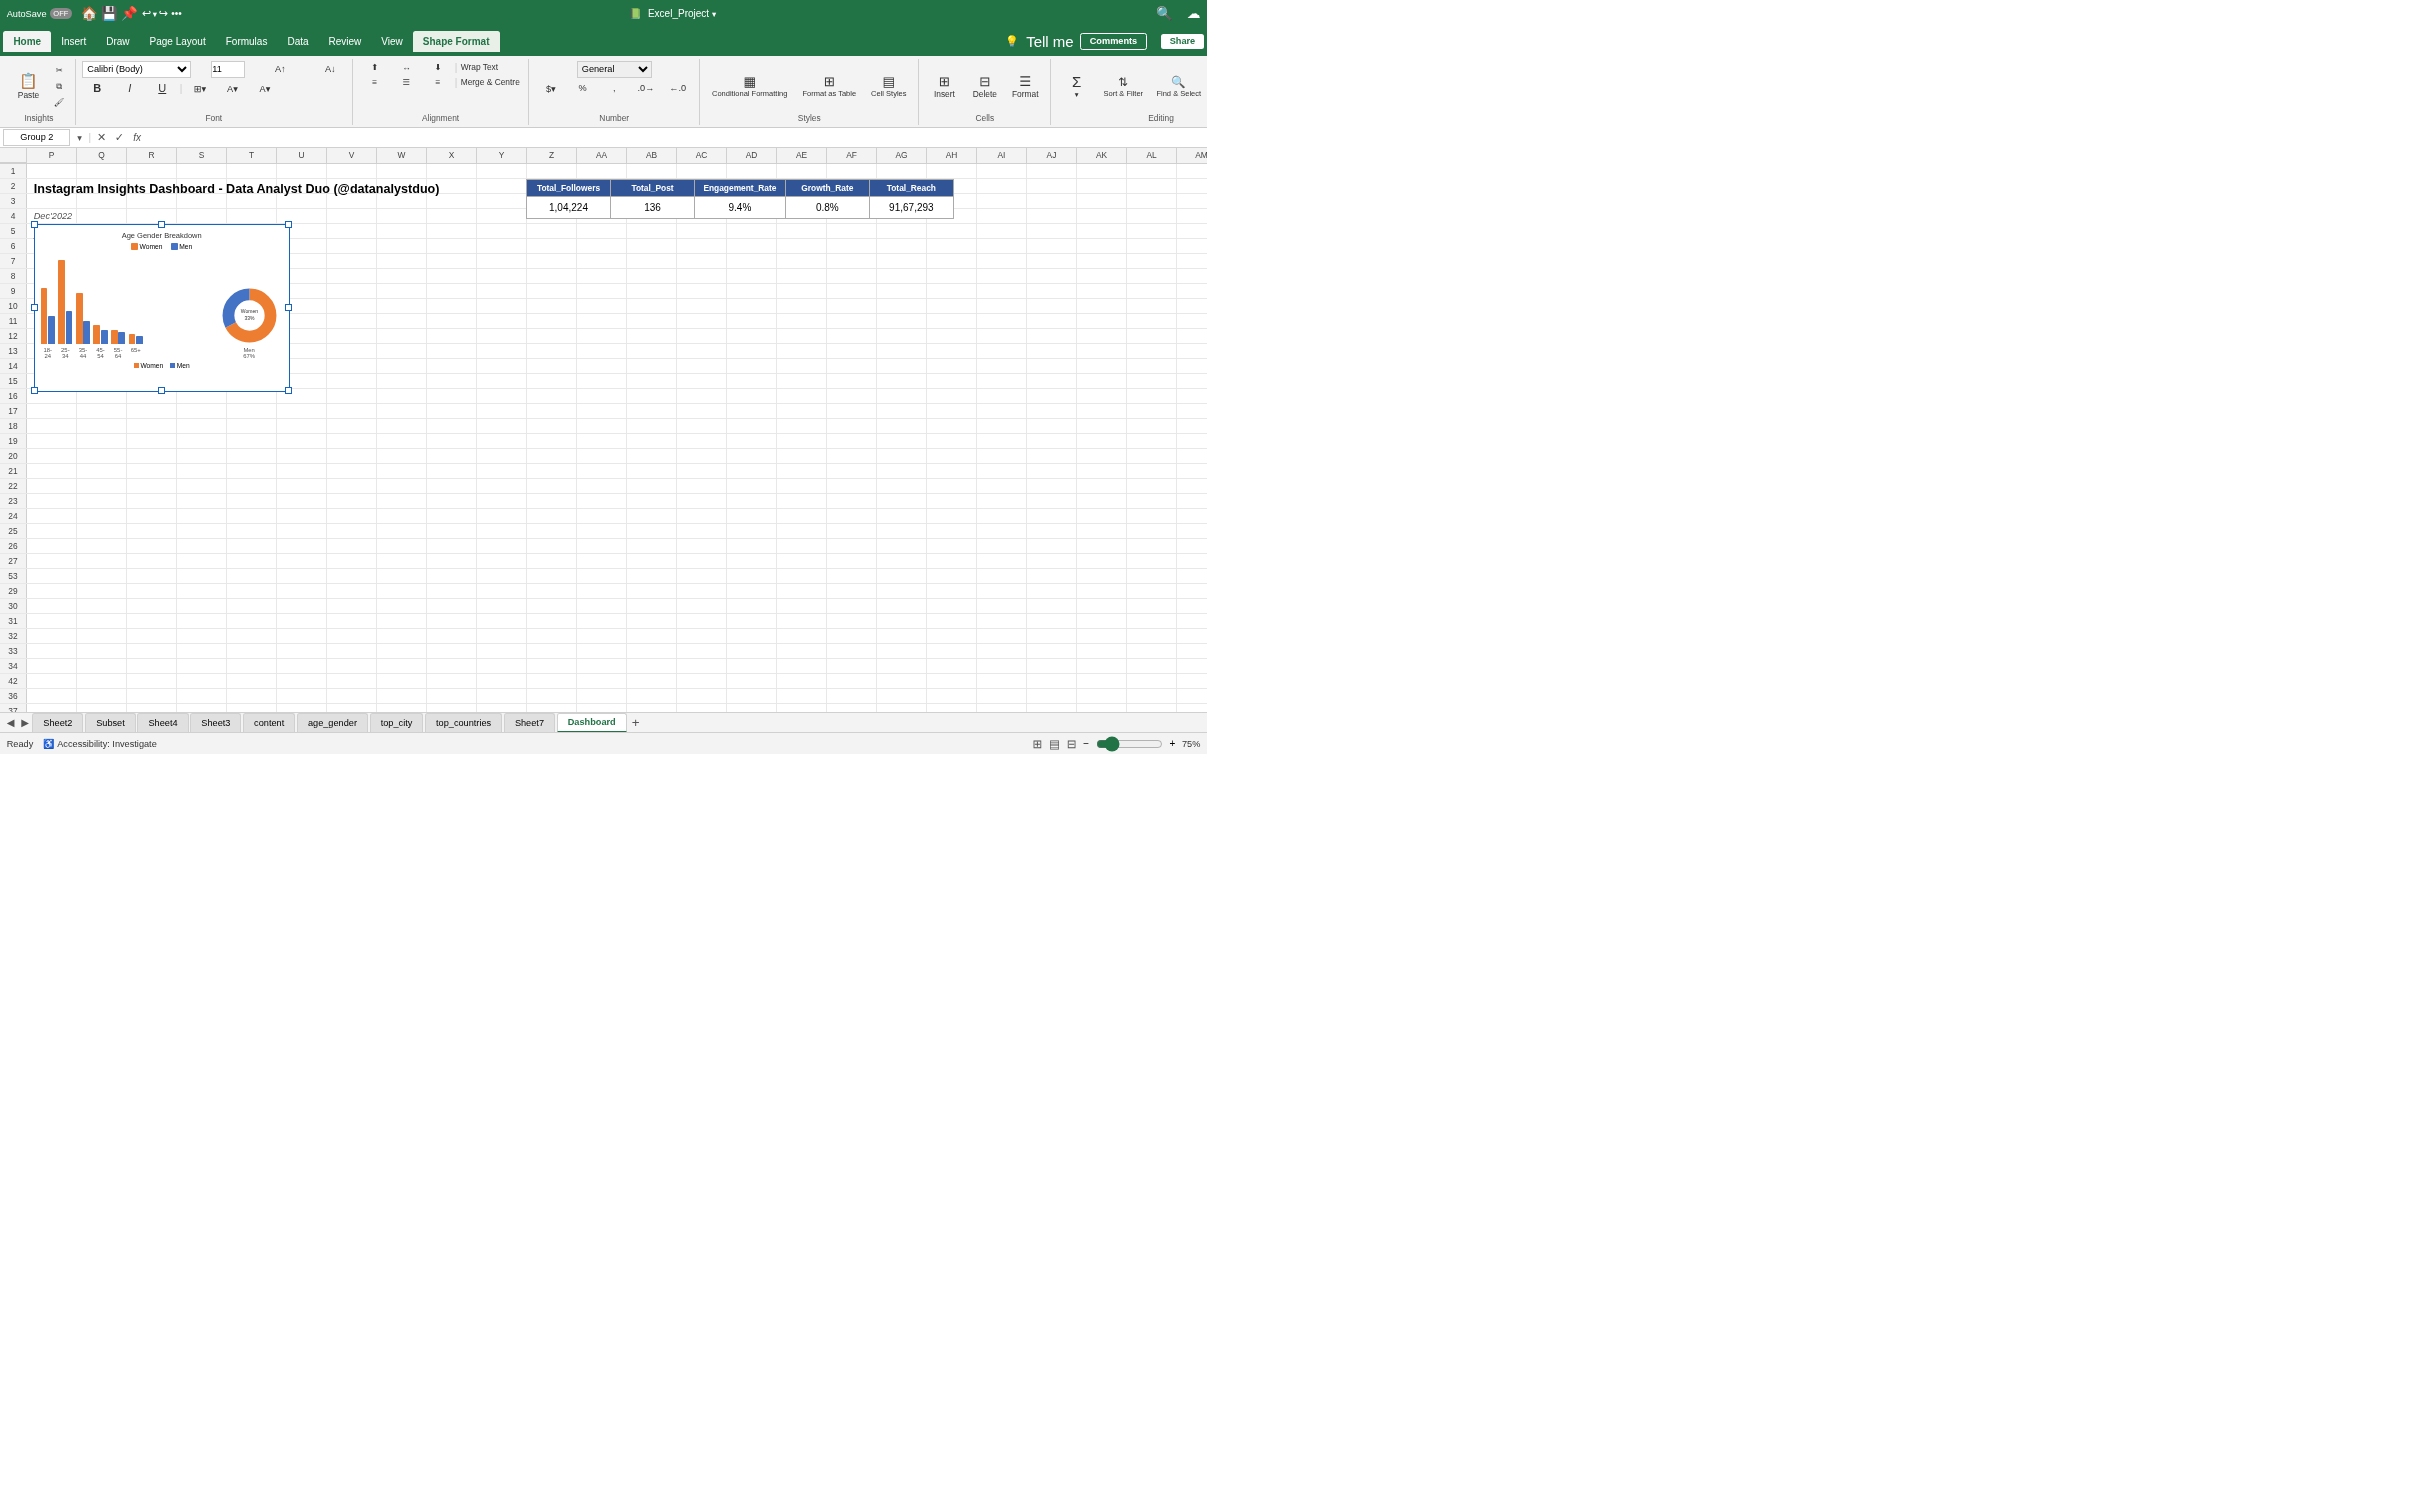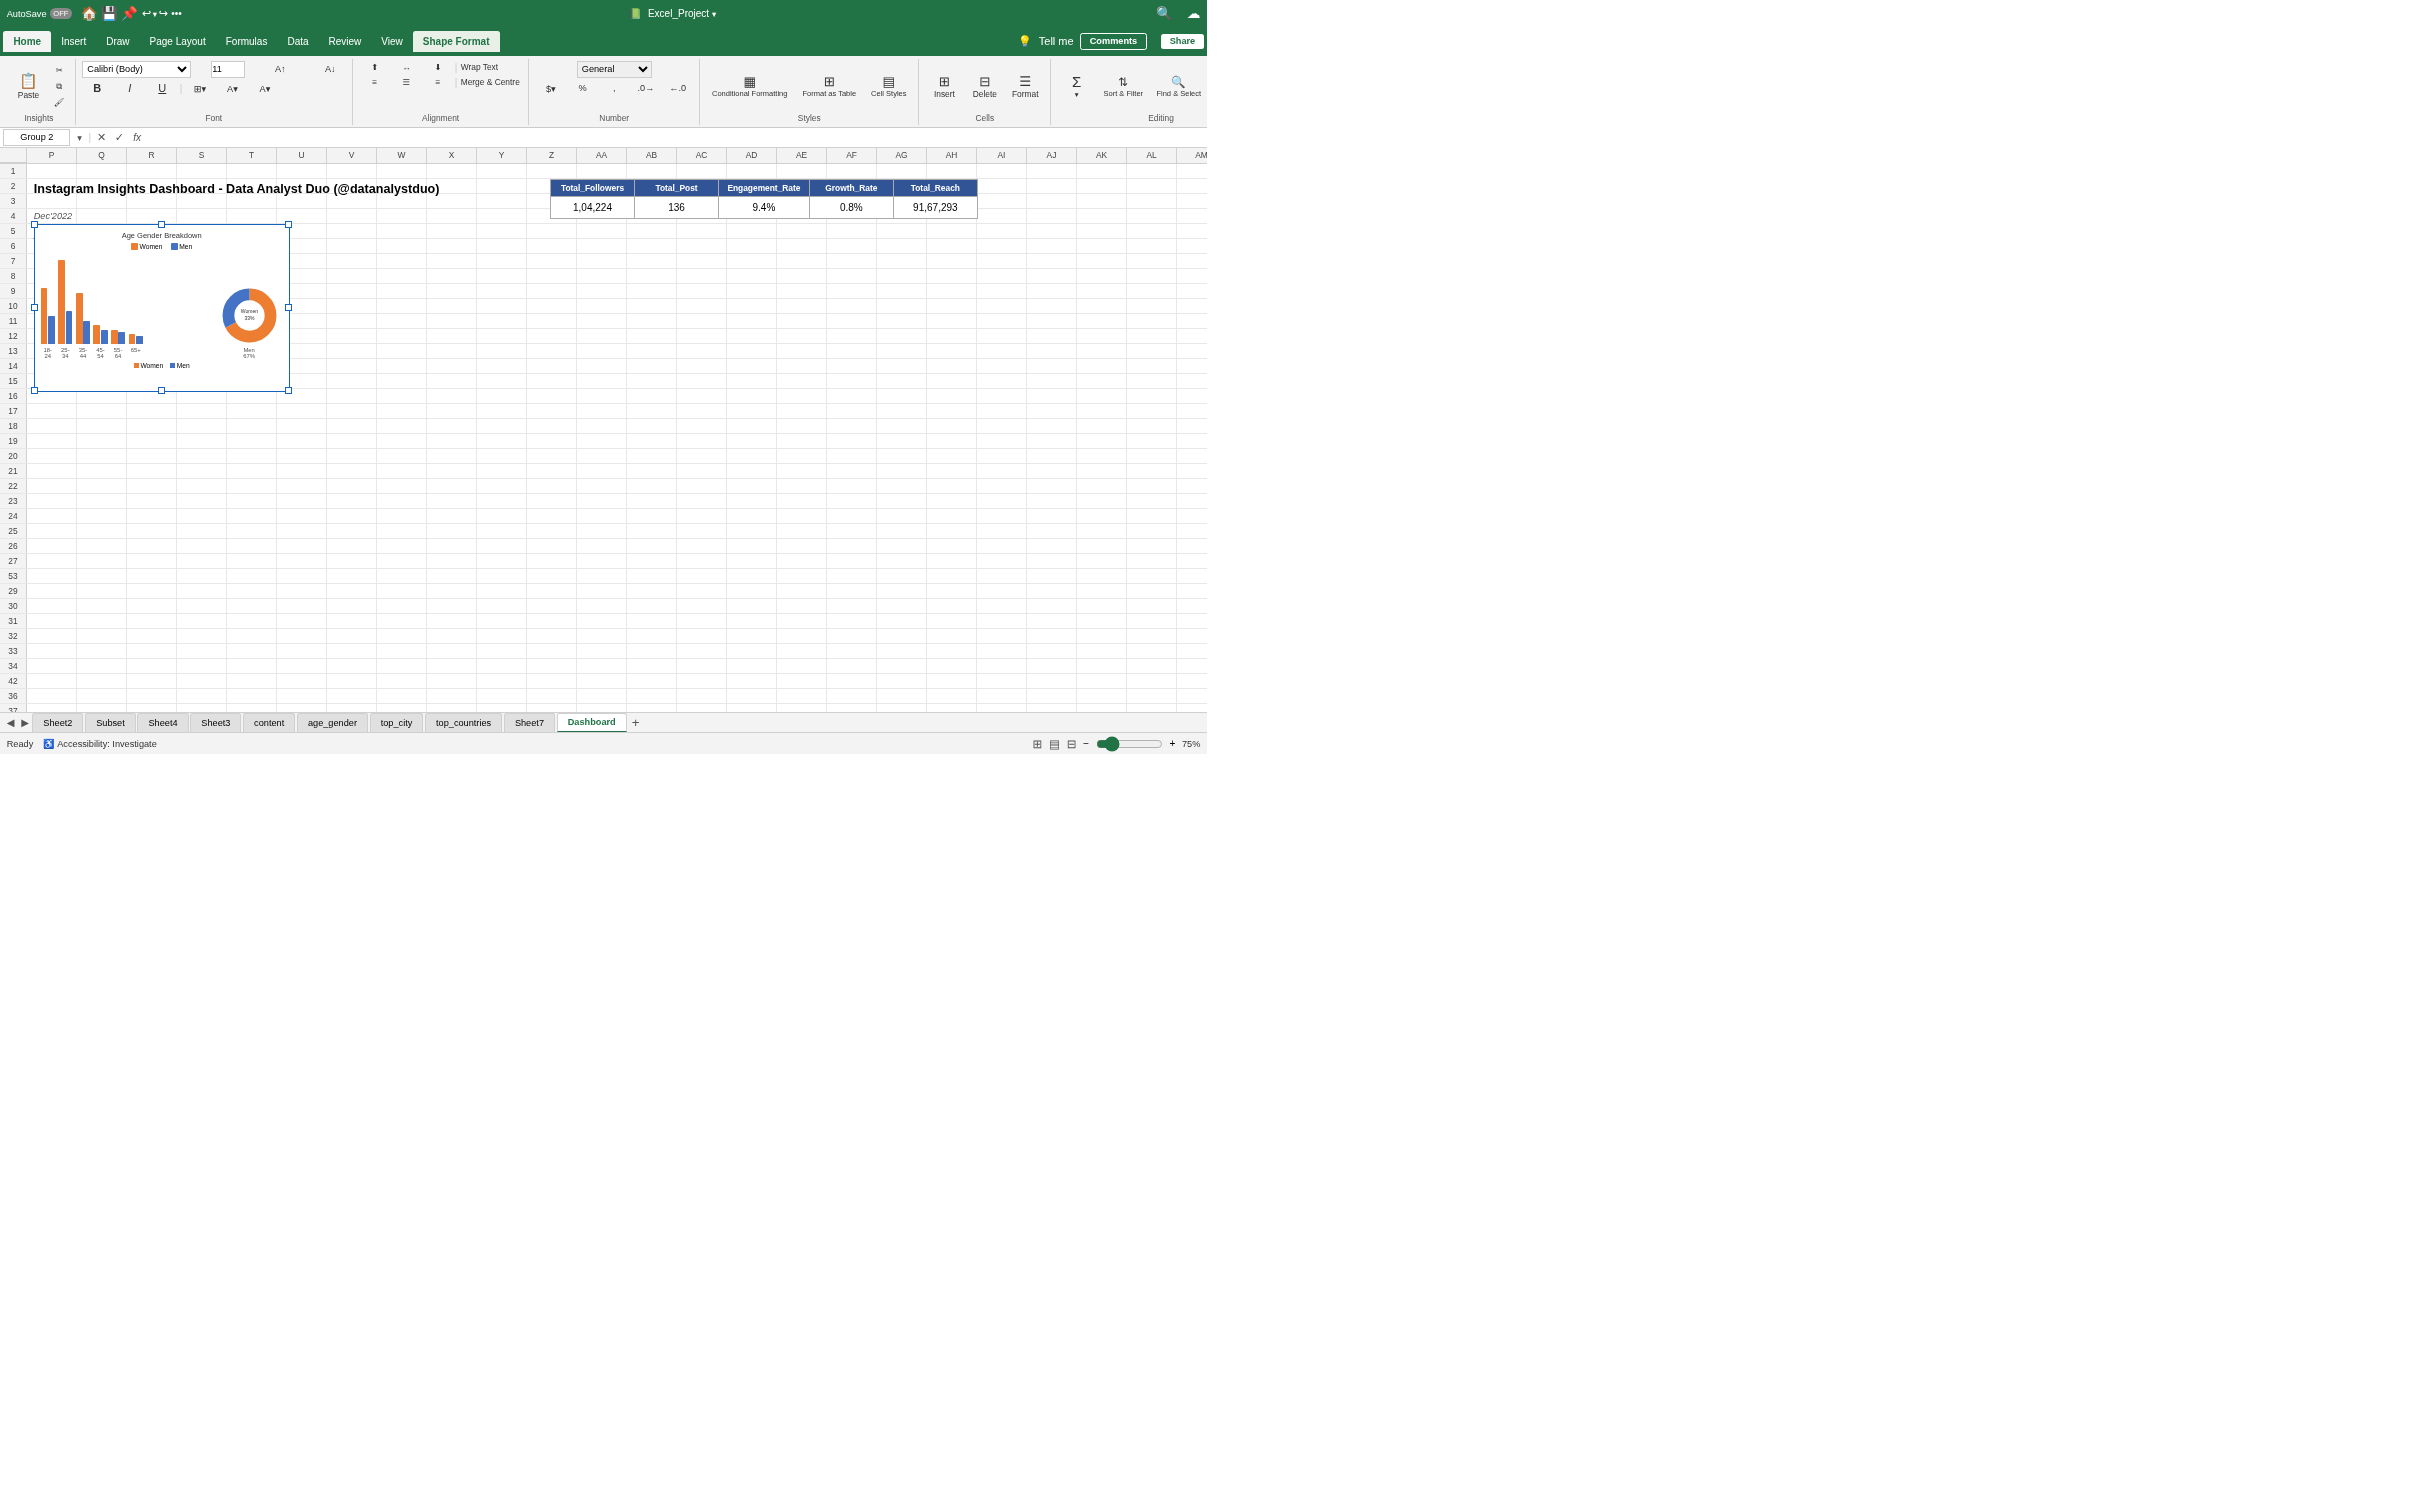--- a/index.html
+++ b/index.html
@@ -186,21 +186,21 @@
       left: 6.7px;
       font-size: 9.2px;
       color: #555;
       font-style: italic;
     }
 
     
     .stats-table {
       position: absolute;
       top: 15px;
-      left: 523px;
+      left: 499px;
       border-collapse: collapse;
     }
     .stats-table th {
       background: #305496;
       color: white;
       font-size: 8.4px;
       padding: 3.4px 8.4px;
       border: 0.8px solid #aaa;
       text-align: center;
       font-weight: 600;
@@ -306,21 +306,21 @@
   <div class="ribbon-tab">Draw</div>
   <div class="ribbon-tab">Page Layout</div>
   <div class="ribbon-tab">Formulas</div>
   <div class="ribbon-tab">Data</div>
   <div class="ribbon-tab">Review</div>
   <div class="ribbon-tab">View</div>
   <div class="ribbon-tab shape-format-tab">Shape Format</div>
 
   <div class="tab-extras">
     <span style="font-size:11px; color:white;">💡</span>
-    <span style="color:white; font-size:11px;">Tell me</span>
+    <span style="color:white; font-size:15px;">Tell me</span>
     <button class="comments-btn">Comments</button>
     <button class="share-btn">Share</button>
   </div>
 </div>
 
 <div id="ribbon-content">
 
   <div class="ribbon-group">
     <div class="ribbon-group-content">
       <div style="display:flex; flex-direction:column; align-items:center;">

